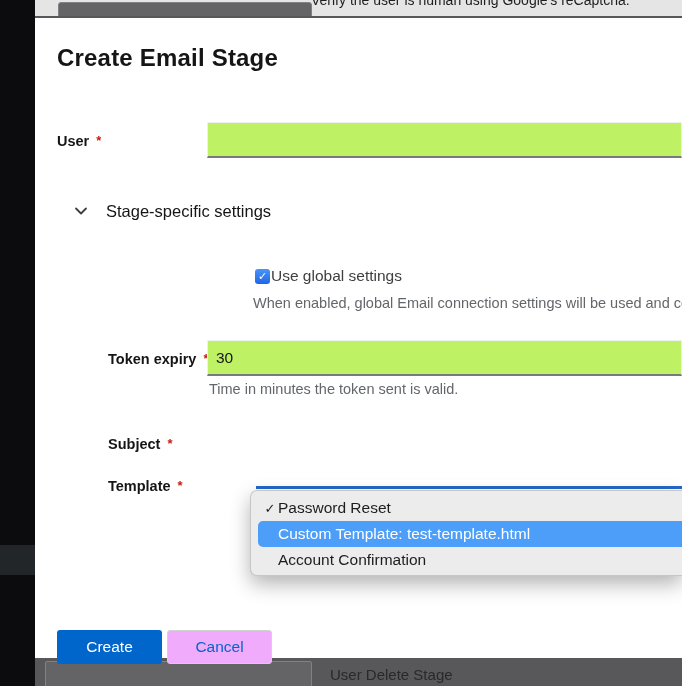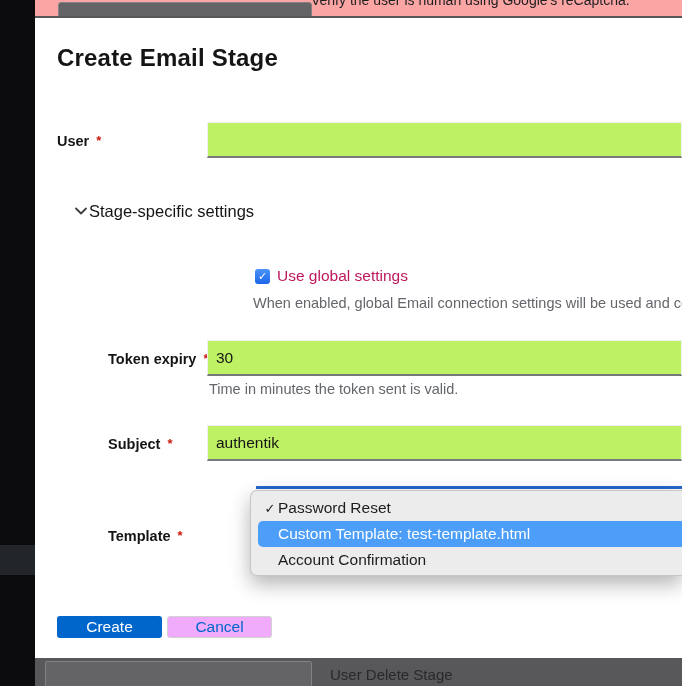--- a/index.html
+++ b/index.html
@@ -6,21 +6,21 @@
   body{
     width:682px;height:686px;overflow:hidden;position:relative;
     font-family:"Liberation Sans","DejaVu Sans",sans-serif;
     background:#58585a;
   }
   .abs{position:absolute;}
 
   
   .sidebar{left:0;top:0;width:35px;height:686px;background:#0c0c0e;}
   .sidebar-active{left:0;top:545px;width:35px;height:30px;background:#232629;}
-  .backdrop-top{left:35px;top:0;width:647px;height:16px;background:#fca5a5;overflow:hidden;}
+  .backdrop-top{left:35px;top:0;width:647px;height:16px;background:#e5e5e5;overflow:hidden;}
   .bg-card-top{position:absolute;left:23px;top:2px;width:252px;height:22px;background:#646466;border:1px solid #828284;border-radius:3px;}
   .bg-text-top{position:absolute;left:276px;top:-8px;font-size:14px;color:#1e1e1e;font-weight:500;white-space:nowrap;}
   .backdrop-bottom{left:35px;top:658px;width:562px;height:28px;background:#58585a;overflow:hidden;}
   .bg-card-bottom{position:absolute;left:10px;top:3px;width:265px;height:30px;background:#646466;border:1px solid #828284;border-radius:2px;}
   .bg-text-bottom{position:absolute;left:295px;top:8px;font-size:15px;color:#29292b;font-weight:500;white-space:nowrap;}
 
   
   .modal{left:35px;top:18px;width:647px;height:640px;background:#ffffff;}
   .modal-title{left:22px;top:26px;font-size:24px;font-weight:700;color:#151515;letter-spacing:.2px;}
 
@@ -33,58 +33,58 @@
     font-family:"Liberation Sans","DejaVu Sans",sans-serif;
     font-size:15.5px;color:#151515;padding:0 0 0 8px;box-sizing:border-box;
     border-radius:0;outline:none;
   }
 
   .lbl-name{left:22px;top:115px;}
   .input-name{left:172px;top:104px;width:475px;}
 
   .section-toggle{left:38px;top:180px;height:26px;display:flex;align-items:center;cursor:pointer;}
   .chev{width:16px;height:16px;display:inline-block;}
-  .section-label{font-size:16.5px;color:#151515;}
+  .section-label{margin-left:17px;font-size:16.5px;color:#151515;}
 
   .checkbox-row{left:220px;top:249px;display:flex;align-items:center;}
   .checkbox{
     width:15px;height:15px;border-radius:3px;
     background:linear-gradient(#4a94f8,#1e66e8);
     color:#fff;font-size:11px;line-height:15px;text-align:center;font-weight:700;
   }
-  .checkbox-label{margin-left:7px;font-size:15.5px;color:#be185d;}
+  .checkbox-label{margin-left:1px;font-size:15.5px;color:#404040;}
   .checkbox-help{left:218px;top:277px;right:0;font-size:14.5px;color:#63666a;white-space:nowrap;overflow:hidden;}
 
   .lbl-token{left:73px;top:333px;}
   .input-token{left:172px;top:322px;width:475px;}
   .token-help{left:174px;top:363px;font-size:14.5px;color:#63666a;white-space:nowrap;}
 
   .lbl-subject{left:73px;top:418px;}
   .input-subject{left:172px;top:407px;width:475px;}
 
-  .lbl-template{left:73px;top:510px;}
+  .lbl-template{left:73px;top:460px;}
   .select-focus-line{left:221px;top:468px;width:426px;height:3px;background:#2667c9;}
 
   
   .popup{
     left:215px;top:472px;width:432px;height:86px;
     background:#ececec;border:1px solid #c6c6c6;border-right:none;
     border-radius:7px 0 0 7px;
     box-shadow:0 8px 20px rgba(0,0,0,.30);
     padding-top:4px;box-sizing:border-box;
   }
   .opt{position:relative;height:26px;display:flex;align-items:center;font-size:15.5px;color:#1d1d1f;}
   .opt .check{position:absolute;left:11px;width:16px;text-align:center;font-size:13px;color:#1d1d1f;}
   .opt .opt-label{margin-left:27px;white-space:nowrap;}
   .opt.highlight{margin-left:7px;border-radius:5px 0 0 5px;background:#4c9ef8;color:#fff;}
   .opt.highlight .opt-label{margin-left:20px;font-weight:500;color:#fff;}
 
   
   .btn{
-    position:absolute;top:598px;width:105px;height:22px;
+    position:absolute;top:612px;width:105px;height:34px;
     font-family:"Liberation Sans","DejaVu Sans",sans-serif;
     font-size:15.5px;border-radius:3px;cursor:pointer;
     display:flex;align-items:center;justify-content:center;box-sizing:border-box;
   }
   .btn-create{left:22px;background:#0066cc;color:#ffffff;border:none;}
   .btn-cancel{left:132px;background:#f0abfc;color:#0066cc;border:1px solid #d2d2d2;}
 </style>
 </head>
 <body>
 
@@ -122,21 +122,20 @@
     <span class="checkbox"><span>✓</span></span>
     <span class="checkbox-label">Use global settings</span>
   </div>
   <div class="abs checkbox-help">When enabled, global Email connection settings will be used and con</div>
 
   <div class="abs field-label lbl-token"><span>Token expiry</span><span class="req">*</span></div>
   <input class="text-input input-token" value="30" style="">
   <div class="abs token-help">Time in minutes the token sent is valid.</div>
 
   <div class="abs field-label lbl-subject"><span>Subject</span><span class="req">*</span></div>
-  <input class="text-input input-subject" value="authentik" style="">
 
   <div class="abs field-label lbl-template"><span>Template</span><span class="req">*</span></div>
   <div class="abs select-focus-line"></div>
 
   <div class="abs popup">
     <div class="opt">
       <span class="check">✓</span>
       <span class="opt-label">Password Reset</span>
     </div>
     <div class="opt highlight">

